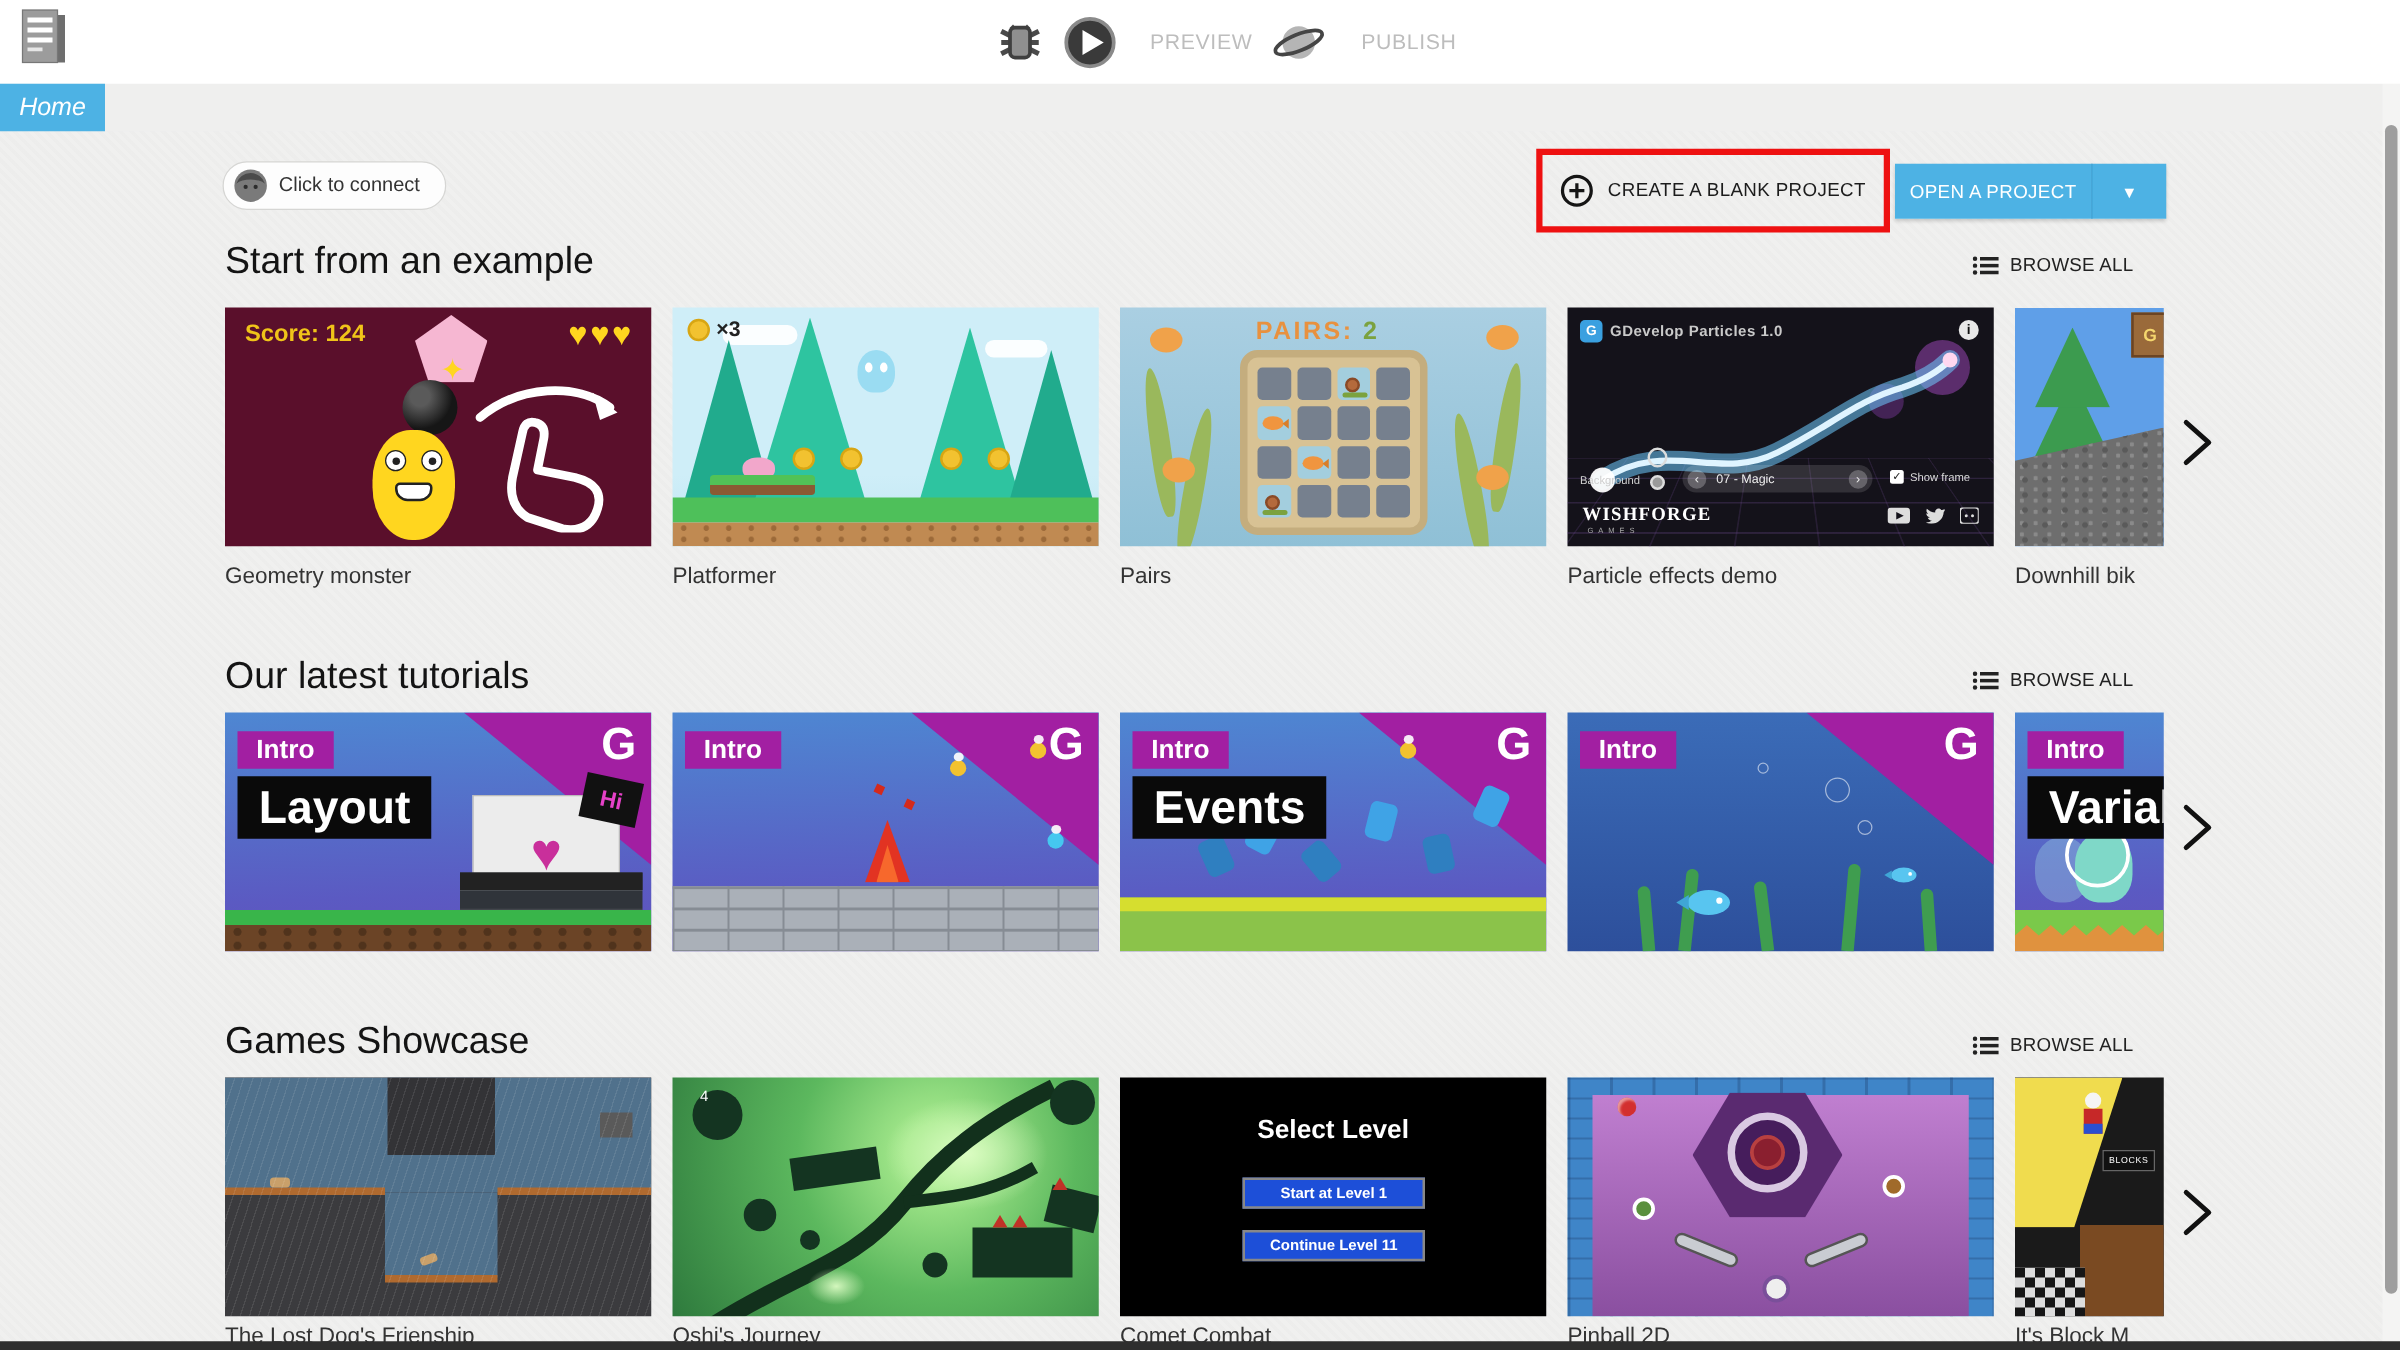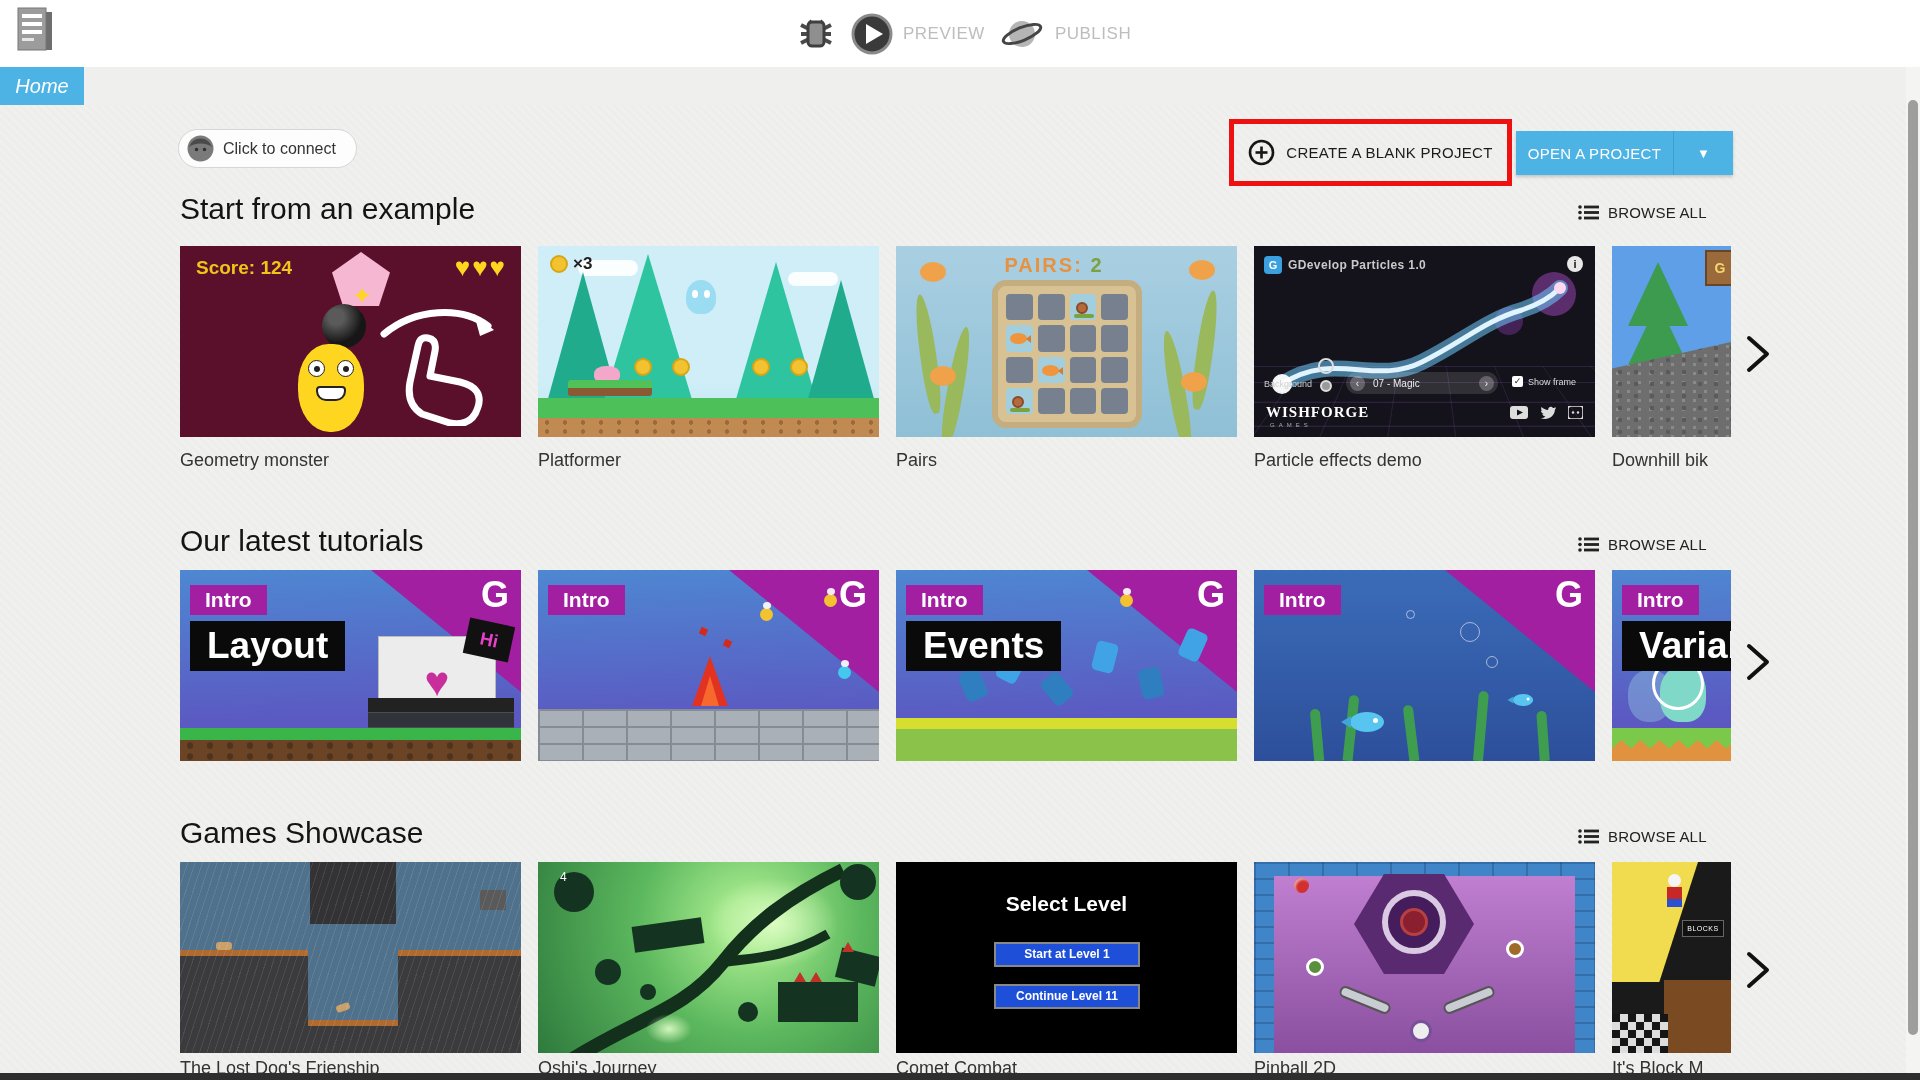--- a/index.html
+++ b/index.html
@@ -3,21 +3,21 @@
 <meta charset="utf-8">
 <style>
   * { margin:0; padding:0; box-sizing:border-box; }
   html,body { width:1920px; height:1080px; overflow:hidden; }
   body { font-family:"Liberation Sans","DejaVu Sans",sans-serif; background:#efefee; position:relative; }
 
   
   .topbar { position:absolute; left:0; top:0; width:1920px; height:67px; background:#ffffff; z-index:5; }
   .proj-btn { position:absolute; left:12px; top:6px; width:48px; height:54px; background:none; border:none; cursor:pointer; }
   .toolbar-center { position:absolute; left:795px; top:6px; height:55px; display:flex; align-items:center; gap:14px; }
-  .tool-btn { display:flex; align-items:center; gap:10px; background:none; border:none; cursor:pointer;text-align:right; }
+  .tool-btn { display:flex; align-items:center; gap:27px; background:none; border:none; cursor:pointer;text-align:right; }
   .tool-label { font-size:17px; color:#bdbdbd; letter-spacing:.5px; }
 
   .tab-home { position:absolute; left:0; top:67px; width:84px; height:38px; background:#4db2e4; color:#fff;
               font-size:20px; display:flex; align-items:center; justify-content:center; cursor:pointer; z-index:5;font-style:italic; }
 
   .content { position:absolute; left:0; top:105px; width:1920px; height:975px;
              background:#f0f0ef;
              background-image:repeating-linear-gradient(45deg, rgba(0,0,0,.013) 0 3px, rgba(255,255,255,0) 3px 6px); }
 
   

